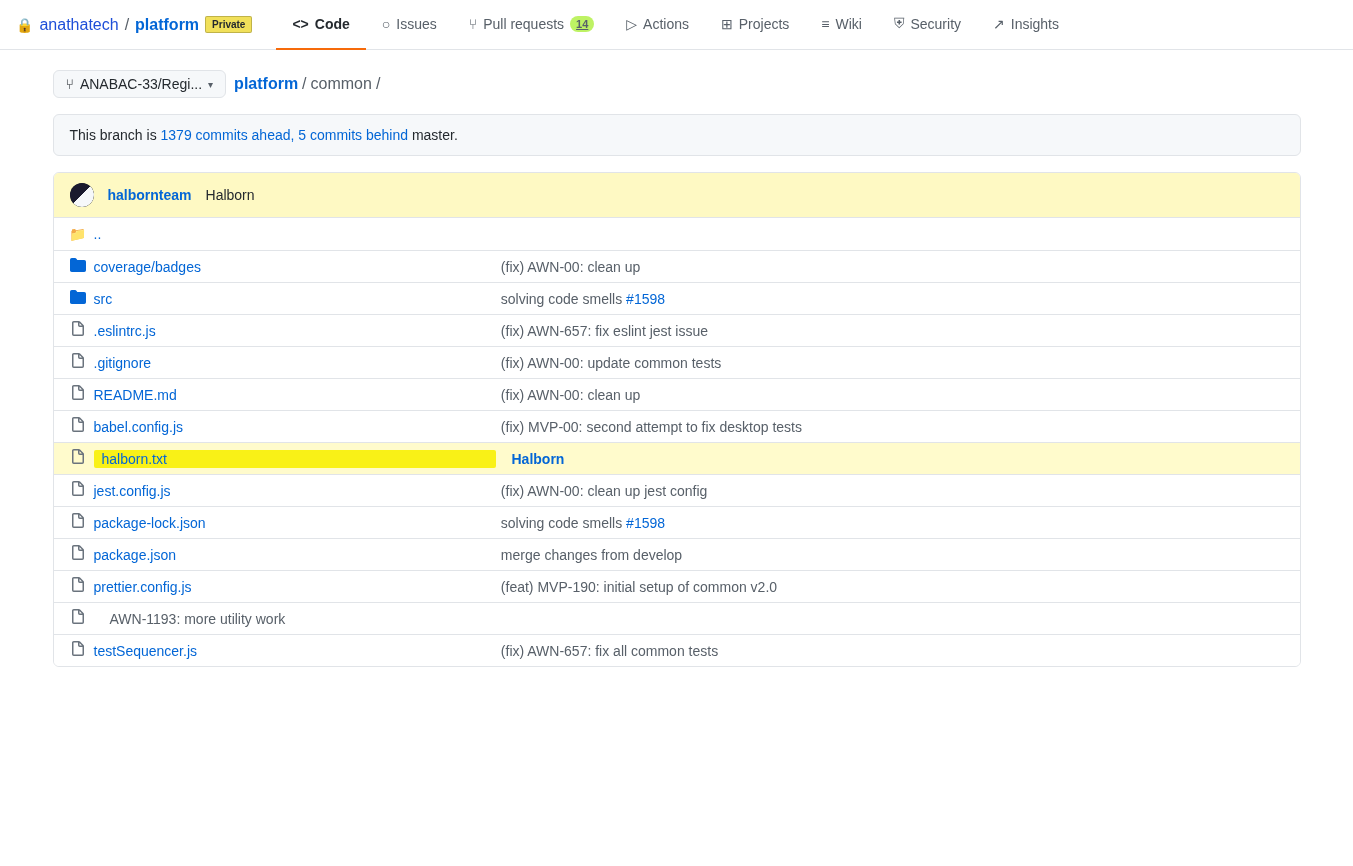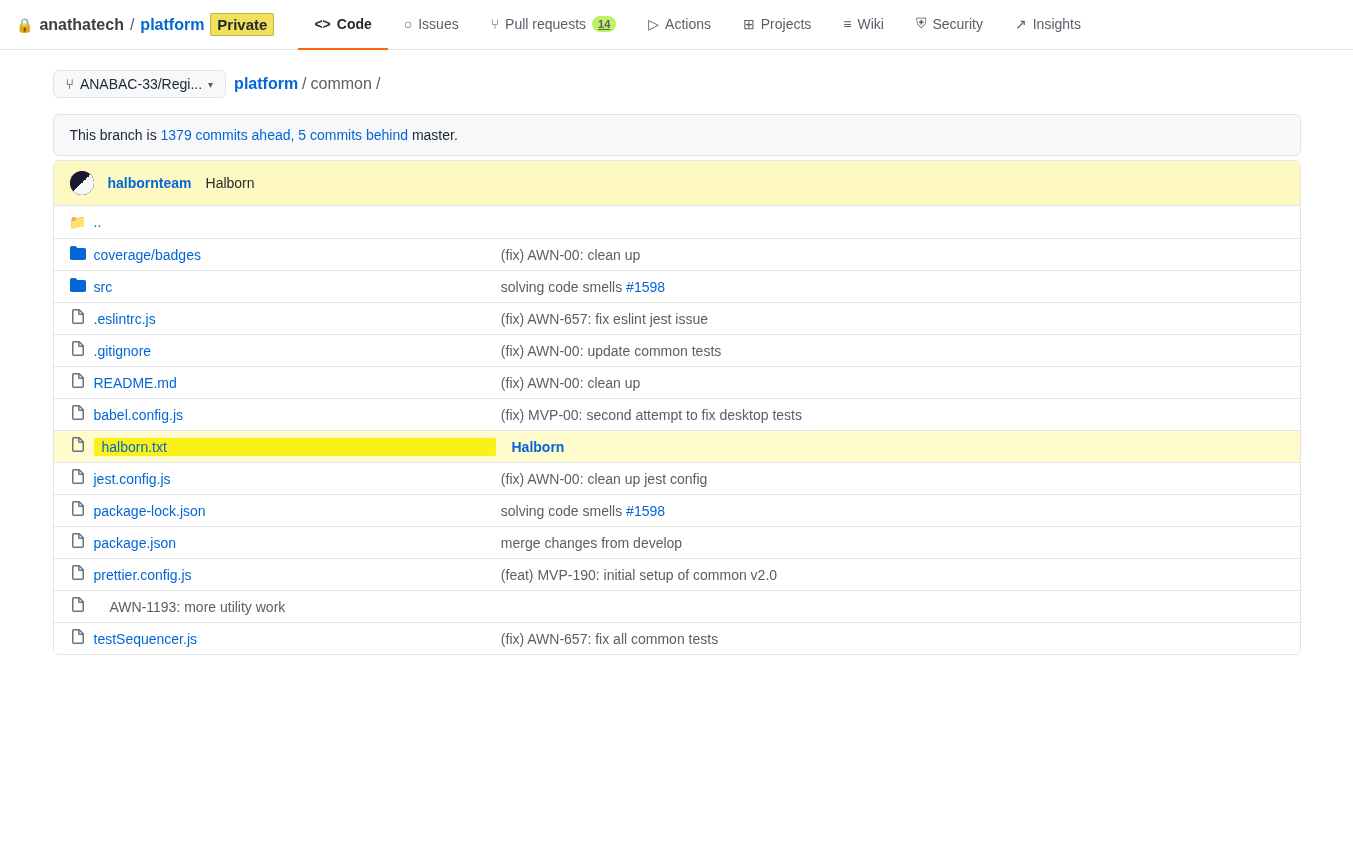--- a/index.html
+++ b/index.html
@@ -14,29 +14,29 @@
       height: 50px;
     }
     .repo-title {
       display: flex;
       align-items: center;
       gap: 6px;
       font-size: 16px;
       margin-right: 24px;
     }
     .repo-title .lock-icon { color: #586069; font-size: 14px; }
-    .repo-title .org-name { color: #404040; font-weight: 700; cursor: pointer; }
+    .repo-title .org-name { color: #1d4ed8; font-weight: 400; cursor: pointer; }
     .repo-title .slash { color: #586069; }
     .repo-title .repo-name { color: #0366d6; font-weight: 600; cursor: pointer; }
     .private-badge {
       background: #f1e05a;
       color: #24292e;
       border: 1px solid rgba(0,0,0,0.2);
       border-radius: 2px;
-      font-size: 15px;
+      font-size: 10px;
       font-weight: 600;
       padding: 2px 6px;
     }
 
     .nav-tabs {
       display: flex;
       align-items: stretch;
       height: 50px;
       gap: 0;
     }
@@ -100,21 +100,21 @@
     }
     .breadcrumb-path .bc-link { color: #0366d6; cursor: pointer; font-weight: 600; }
     .breadcrumb-path .bc-sep { color: #586069; }
     .breadcrumb-path .bc-current { color: #586069; }
 
     
     .branch-info {
       border: 1px solid #e1e4e8;
       border-radius: 6px;
       padding: 12px 16px;
-      margin-bottom: 4px;
+      margin-bottom: 16px;
       background: #f6f8fa;
       font-size: 14px;
       color: #24292e;
     }
     .branch-info a { color: #0366d6; cursor: pointer; }
 
     
     .file-table {
       border: 1px solid #e1e4e8;
       border-radius: 6px;

